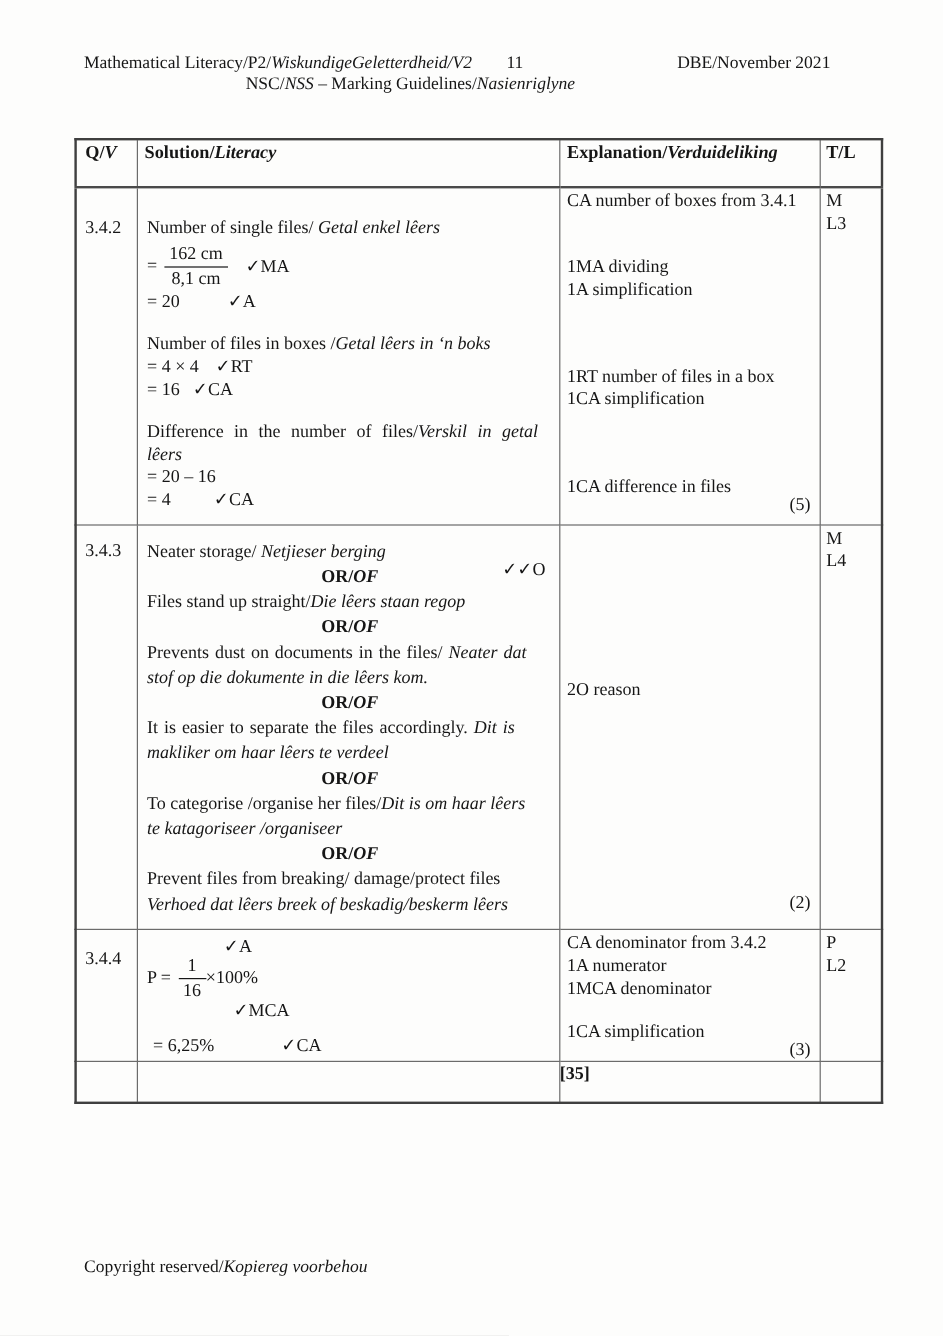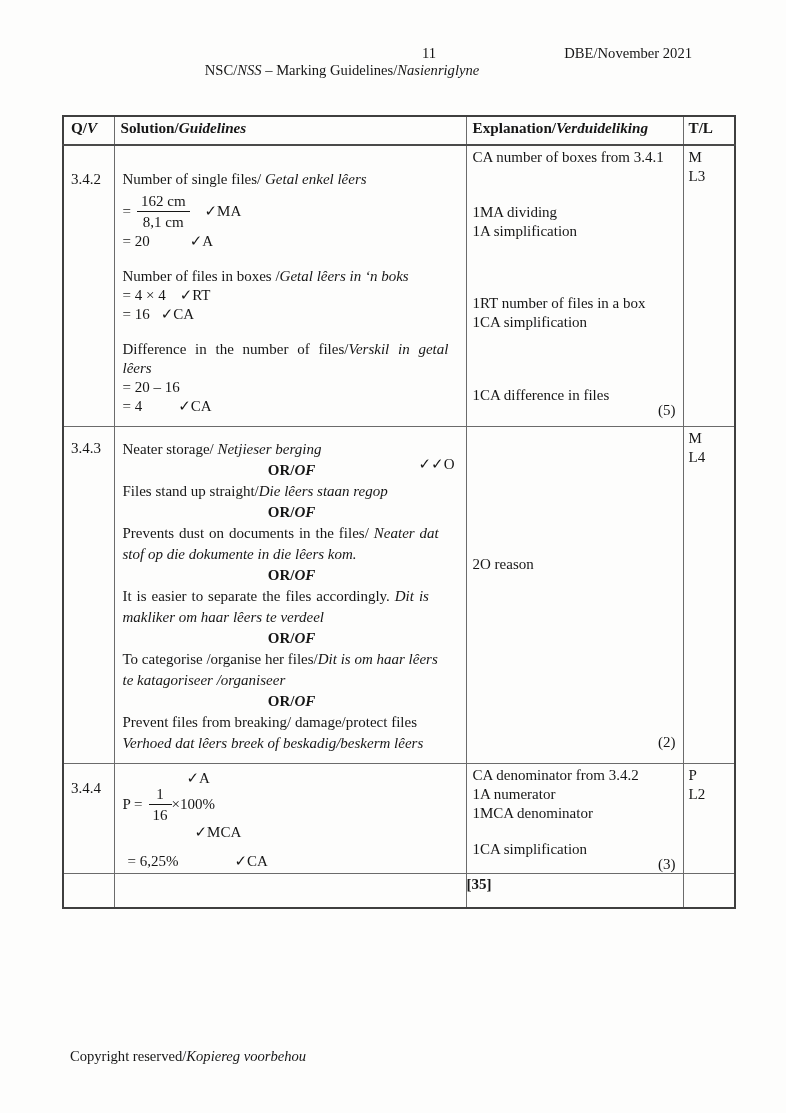--- a/index.html
+++ b/index.html
@@ -16,21 +16,21 @@
   .hdr-pn{position:absolute;left:352px;top:0;}
   .hdr-r{position:absolute;right:0;top:0;}
   .hdr-l2{position:absolute;top:62px;left:0;width:684px;text-align:center;font-size:14.6px;}
   .ftr{position:absolute;top:1048px;left:70px;right:94px;font-size:14.6px;display:flex;justify-content:space-between;}
   
   table.memo{
     position:absolute;left:62px;top:115px;border-collapse:collapse;table-layout:fixed;
     width:672px;border:2px solid #3f3f3f;
   }
   table.memo td{border:1px solid #6b6b6b;vertical-align:top;padding:0;overflow:hidden;}
-  tr.hrow td{border-bottom:2px solid #4a4a4a;padding:2px 5px 7px 6px;font-size:15.2px;}
+  tr.hrow td{border-bottom:2px solid #4a4a4a;padding:2px 5px 18px 6px;font-size:15.2px;}
   .cell-qv{padding-left:7px !important;padding-right:3px !important;}
   .cell-tl{padding-left:5px !important;}
   .ln{line-height:19px;}
   .nw{white-space:nowrap;}
   
   .sol342{padding:24px 4px 0 8px !important;}
   .frow{display:flex;align-items:center;height:42px;margin:1px 0 0 0;}
   .frac{display:inline-block;text-align:center;line-height:18px;}
   .fnum{display:block;border-bottom:1px solid #161616;padding:0 4px 1px 4px;}
   .fden{display:block;padding:1px 4px 0 4px;}
@@ -52,39 +52,40 @@
   .qv343{padding-top:12px !important;}
   .qv344{padding-top:15px !important;}
   .totcell{text-align:left;font-weight:bold;padding:1px 7px 0 0 !important;line-height:19px;}
 </style>
 </head>
 <body>
 
 <div class="page">
 
   <div class="hdr-l1">
+    <span><span>Mathematical Literacy/P2/</span><span class="it">WiskundigeGeletterdheid/V2</span></span>
     <span class="hdr-pn">11</span>
     <span class="hdr-r">DBE/November 2021</span>
   </div>
   <div class="hdr-l2">
     <span>NSC/</span><span class="it">NSS</span><span> – Marking Guidelines/</span><span class="it">Nasienriglyne</span>
   </div>
 
   <table class="memo">
     <colgroup>
       <col style="width:51px">
         <col style="width:352px">
         <col style="width:217px">
         <col style="width:52px">
     </colgroup>
 
     <tbody>
         <tr class="hrow">
       <td class="b cell-qv"><span>Q/</span><span class="it">V</span></td>
-      <td class="b"><span>Solution/</span><span class="it">Guidelines</span></td>
+      <td class="b"><span>Solution/</span><span class="it">Literacy</span></td>
       <td class="b"><span>Explanation/</span><span class="it">Verduideliking</span></td>
       <td class="b cell-tl">T/L</td>
     </tr>
 
     <tr style="height:281px">
       <td class="cell-qv qv342 ln">3.4.2</td>
       <td class="sol342">
         <div class="ln nw"><span>Number of single files/ </span><span class="it">Getal enkel lêers</span></div>
         <div class="frow">
           <span>=</span>

